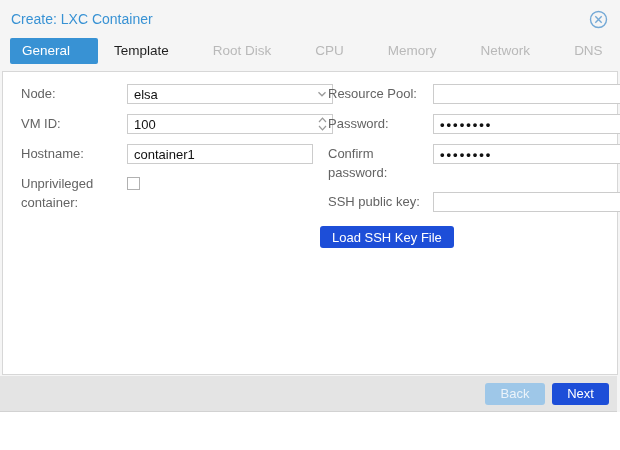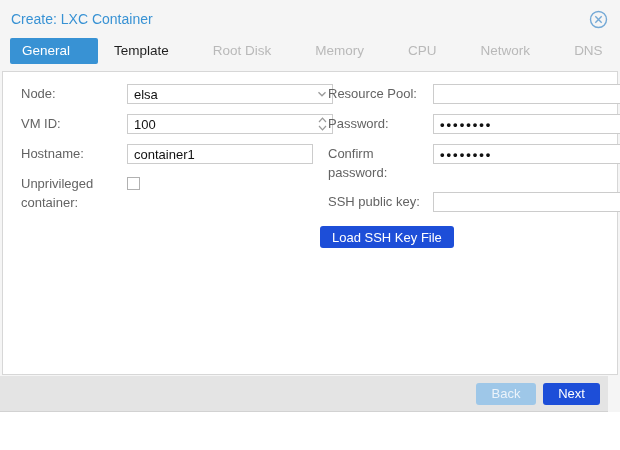--- a/index.html
+++ b/index.html
@@ -119,21 +119,21 @@
     border: none;
     border-radius: 3px;
     height: 22px;
     padding: 0 12px;
     cursor: pointer;
   }
   .btn-load { margin-top: 4px; align-self: flex-start; }
   
   .footer {
     position: absolute;
-    left: 0; right: 12px; bottom: 0;
+    left: 0; right: 3px; bottom: 0;
     height: 36px;
     background: #e4e4e4;
     display: flex;
     align-items: center;
     justify-content: flex-end;
     padding-right: 8px;
     border-bottom: 1px solid #d2d2d2;
   }
   .btn-back {
     background: #9ec7e8;
@@ -155,22 +155,22 @@
         <circle cx="9.5" cy="9.5" r="8" fill="none" stroke="#74a9d6" stroke-width="1.4"></circle>
         <path d="M6.3 6.3 L12.7 12.7 M12.7 6.3 L6.3 12.7" stroke="#74a9d6" stroke-width="1.4" fill="none"></path>
       </svg>
     </div>
   </div>
 
   <div class="tabbar">
     <div class="tab active">General</div>
     <div class="tab enabled">Template</div>
     <div class="tab disabled">Root Disk</div>
+    <div class="tab disabled">CPU</div>
     <div class="tab disabled">Memory</div>
-    <div class="tab disabled">CPU</div>
     <div class="tab disabled">Network</div>
     <div class="tab disabled">DNS</div>
     <div class="tab disabled">Confirm</div>
   </div>
 
   <div class="body">
 
     <div class="col col-left">
 
       <div class="row">

